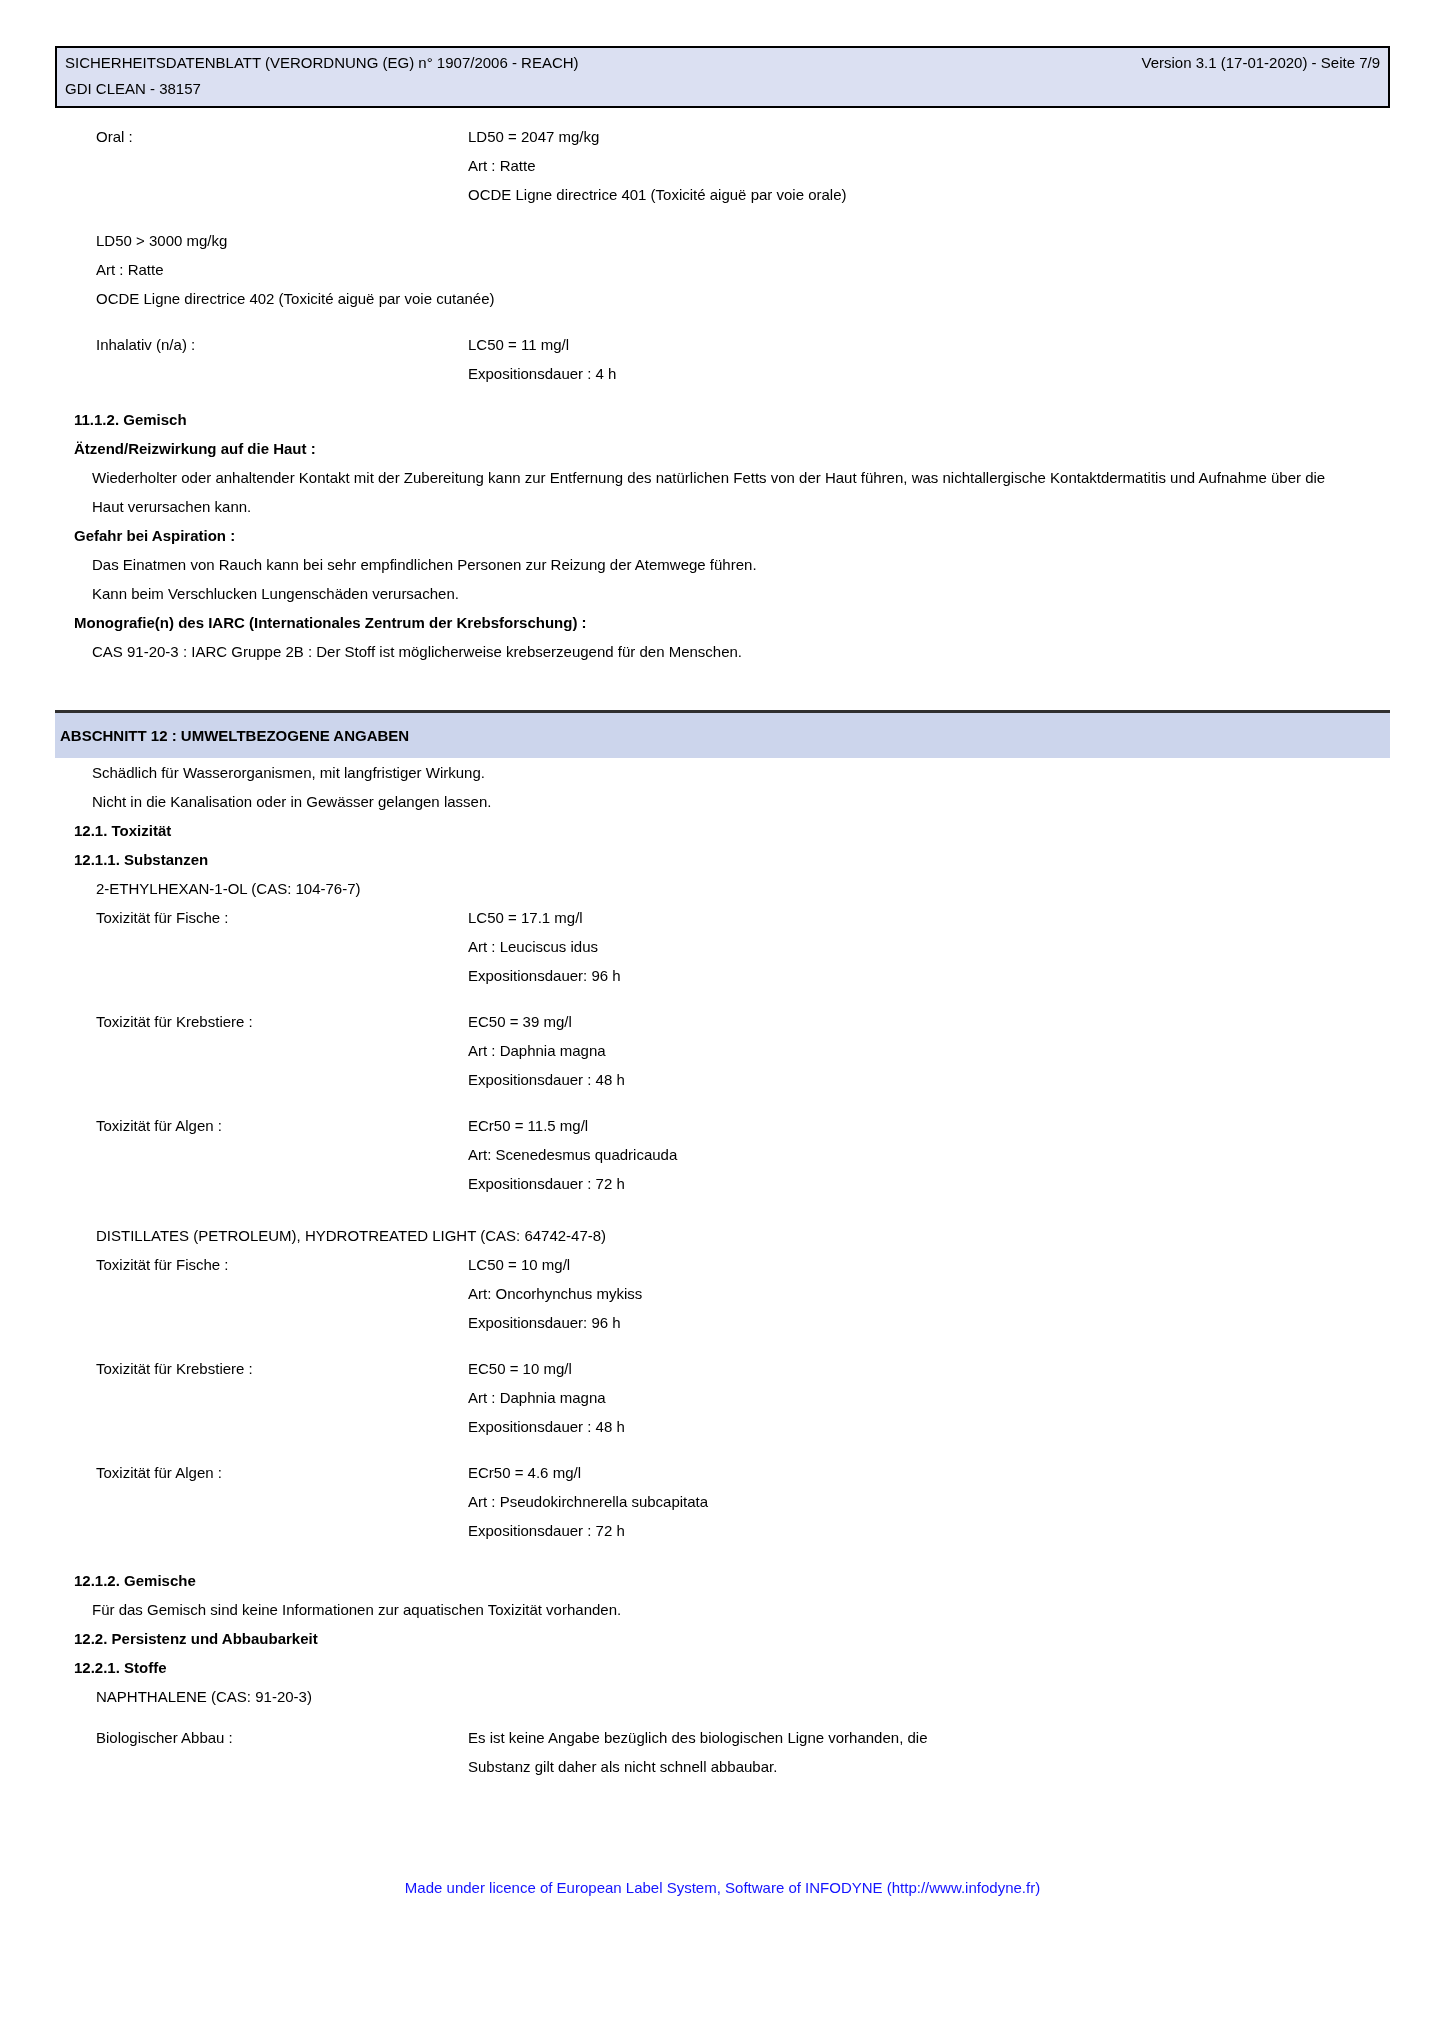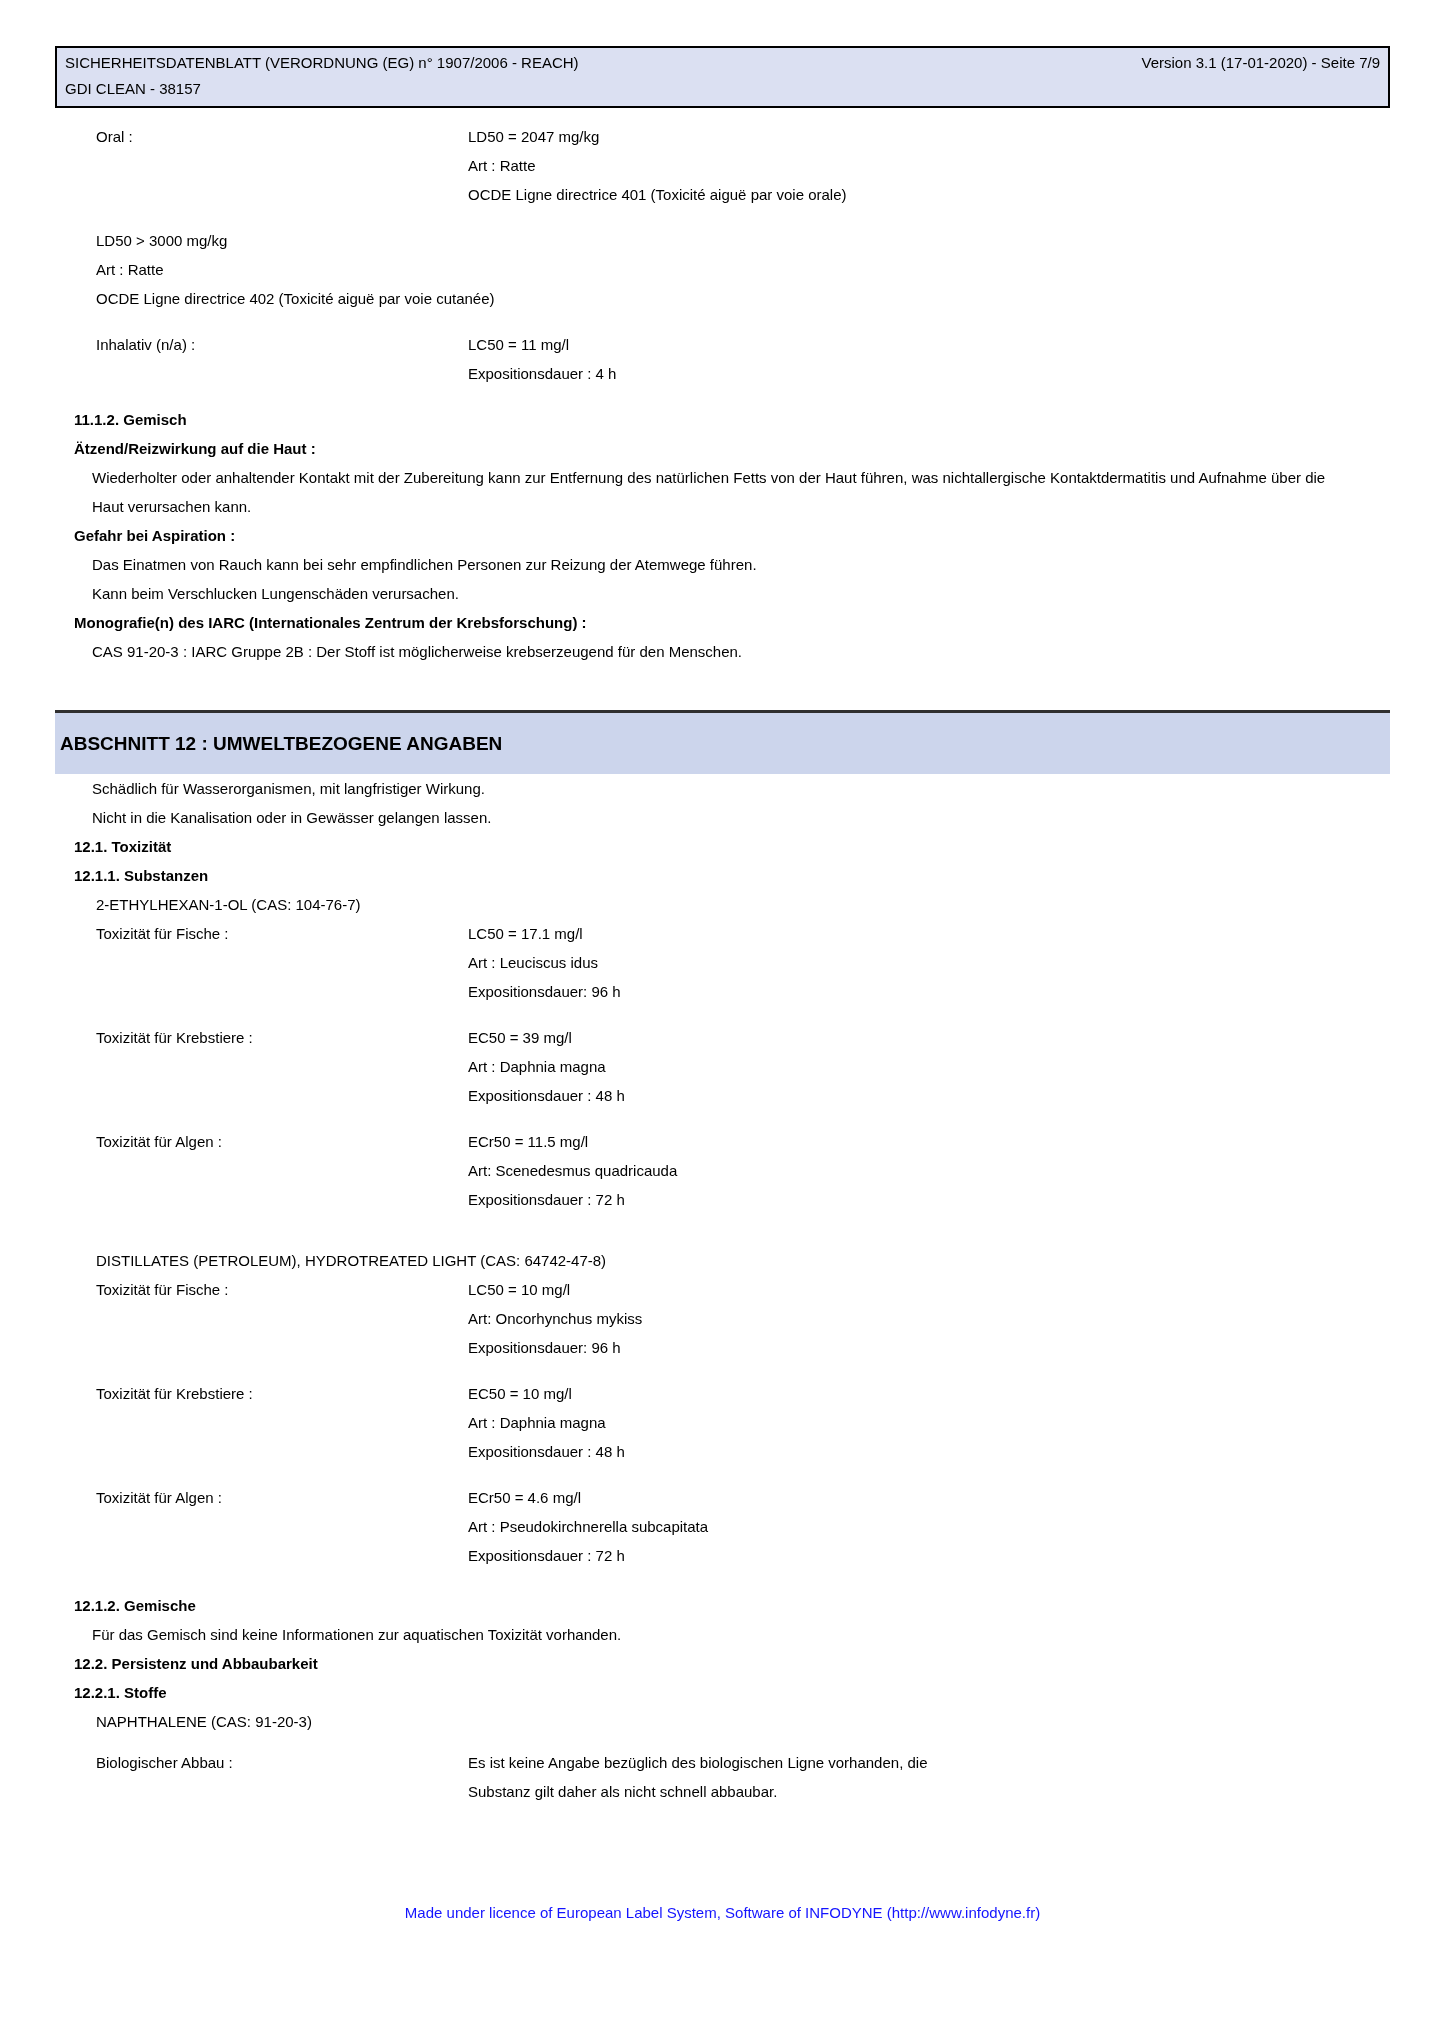--- a/index.html
+++ b/index.html
@@ -26,33 +26,33 @@
   
   .entries { margin-top: 14px; }
   .entry { display: flex; padding-left: 41px; margin-bottom: 17px; }
   .entry .elabel { width: 372px; flex-shrink: 0; }
   .entry .evalues { flex: 1; }
 
   h3 { font-size: 15px; font-weight: bold; line-height: 29px; padding-left: 19px; }
   .mt-block { margin-top: 15px; }
   .para, .line { padding-left: 37px; max-width: 1298px; }
   .substance-name { padding-left: 41px; }
-  .substance-gap { margin-top: 32px; }
+  .substance-gap { margin-top: 23px; }
 
   
   .section-bar {
     margin-top: 44px;
     border-top: 3px solid #2f2f2f;
     background: var(--section-bar-bg, #ccd5ec);
-    height: 64px;
+    height: 48px;
     display: flex;
     align-items: center;
     padding-left: 5px;
     font-weight: bold;
-    font-size: 19px;
+    font-size: 15px;
   }
 
   .mixture-heading { margin-top: 21px; }
 
   .footer {
     margin-top: 92px;
     text-align: center;
     color: var(--link, #1414ff);
   }
   .footer span { cursor: pointer; }

